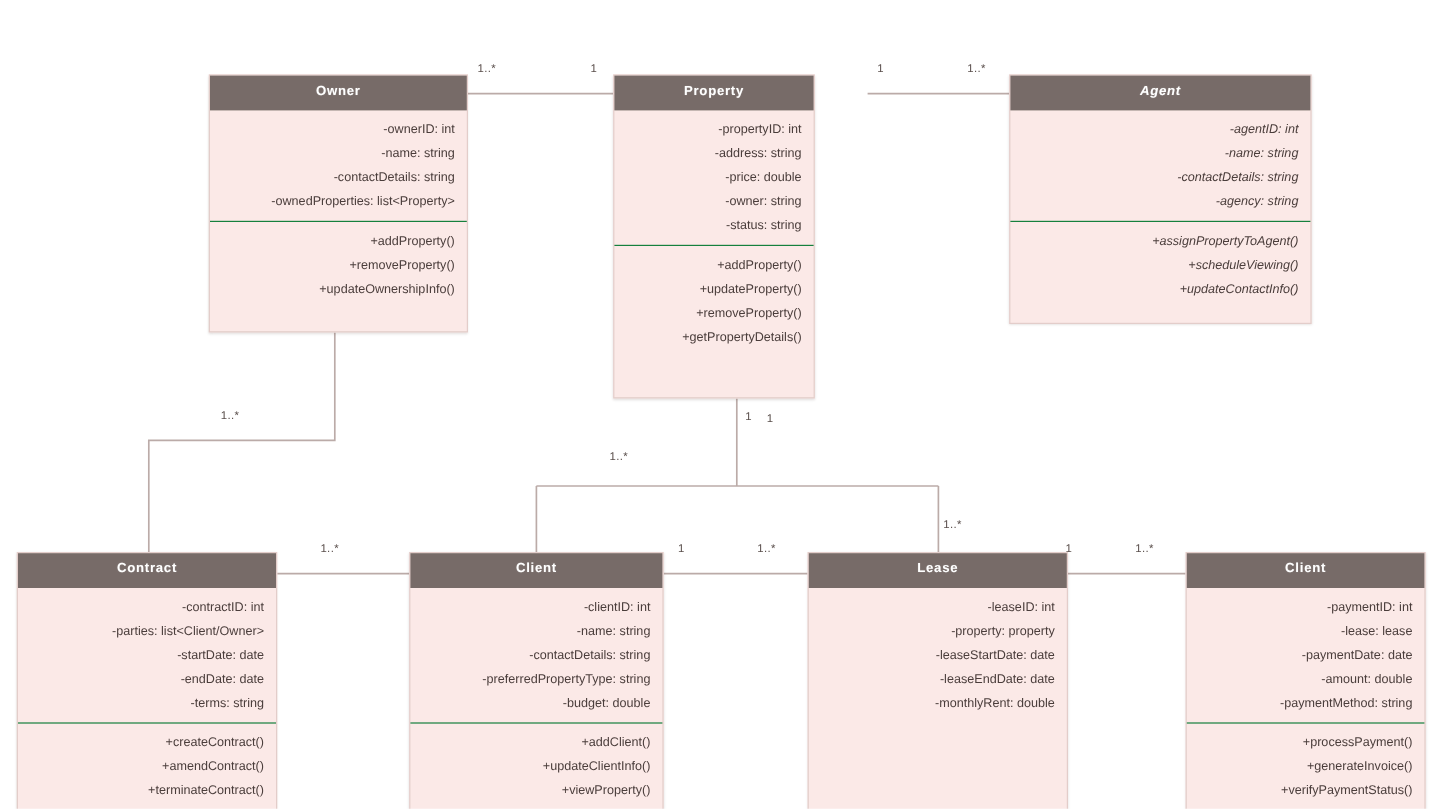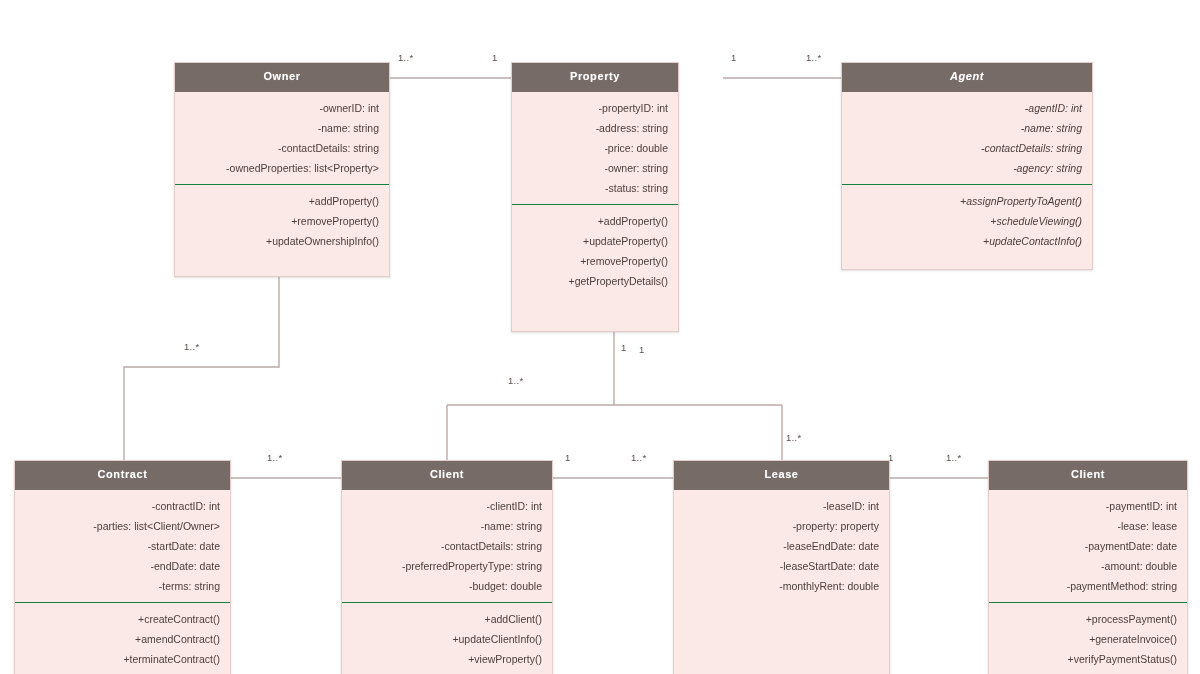--- a/index.html
+++ b/index.html
@@ -206,22 +206,22 @@
       <div class="uml-row">+updateClientInfo()</div>
       <div class="uml-row">+viewProperty()</div>
     </div>
   </div>
 
   <div class="uml-class" style="left:673px; top:460px; width:217px; height:240px;">
     <div class="uml-header">Lease</div>
     <div class="uml-section">
       <div class="uml-row">-leaseID: int</div>
       <div class="uml-row">-property: property</div>
+      <div class="uml-row">-leaseStartDate: date</div>
       <div class="uml-row">-leaseEndDate: date</div>
-      <div class="uml-row">-leaseStartDate: date</div>
       <div class="uml-row">-monthlyRent: double</div>
     </div>
   </div>
 
   <div class="uml-class" style="left:988px; top:460px; width:200px; height:230px;">
     <div class="uml-header">Client</div>
     <div class="uml-section">
       <div class="uml-row">-paymentID: int</div>
       <div class="uml-row">-lease: lease</div>
       <div class="uml-row">-paymentDate: date</div>

